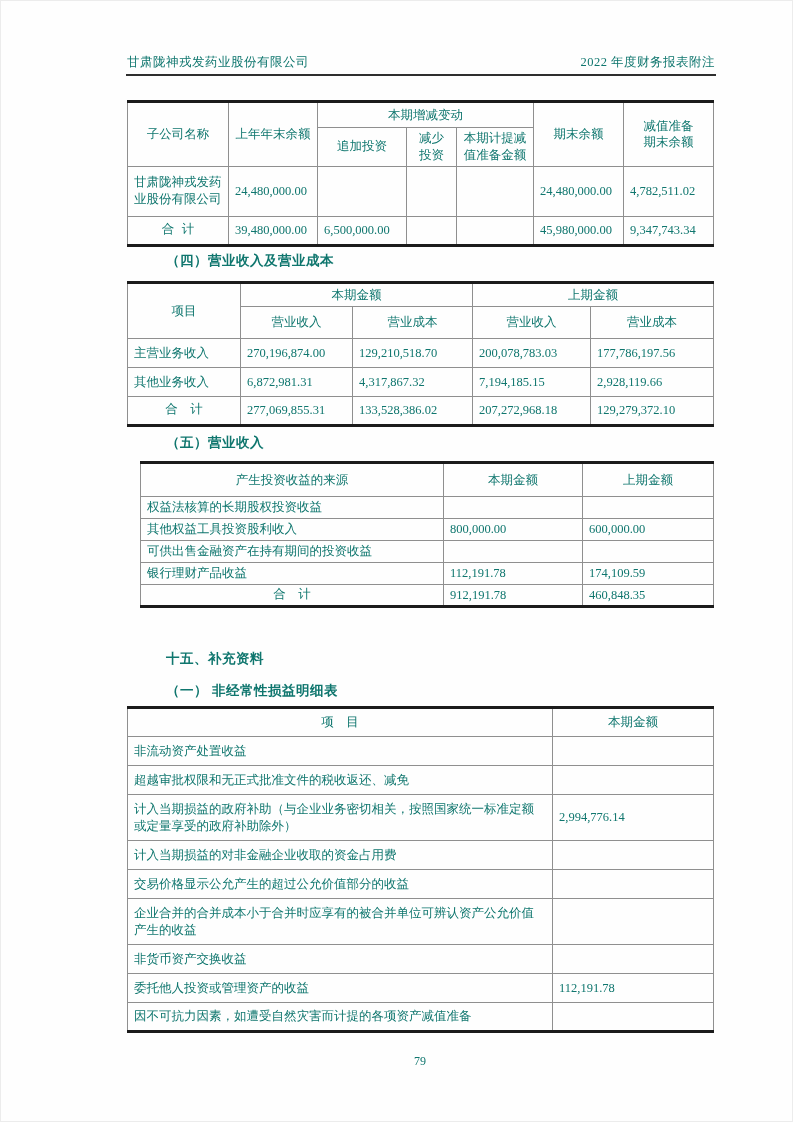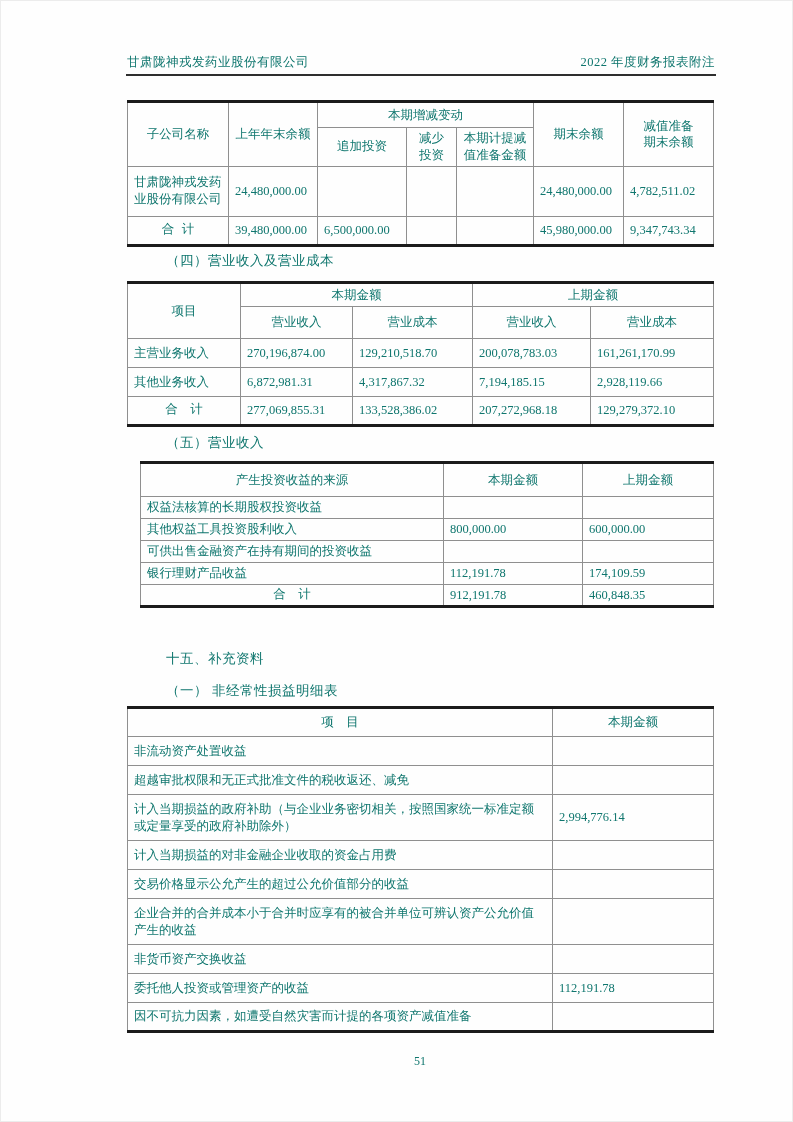--- a/index.html
+++ b/index.html
@@ -2,21 +2,21 @@
 <html><head>
 <meta charset="utf-8">
 <style>
   html,body{margin:0;padding:0;background:#fff;}
   .page{position:relative;width:793px;height:1122px;background:#fefefe;
         font-family:"Liberation Serif","DejaVu Serif",serif;color:#0f766e;
         box-shadow:inset 0 0 0 1px #ececec;overflow:hidden;}
   .doc-header{position:absolute;left:127px;top:54px;width:588px;display:flex;
         justify-content:space-between;font-size:12.5px;letter-spacing:.5px;}
   .header-rule{position:absolute;left:126px;top:74px;width:590px;border-top:2px solid #2e2e2e;}
-  .h-sec{position:absolute;left:166px;font-weight:normal;font-size:13.5px;letter-spacing:.5px;}
+  .h-sec{position:absolute;left:166px;font-weight:bold;font-size:13.5px;letter-spacing:.5px;}
   table.tbl{position:absolute;border-collapse:collapse;table-layout:fixed;
         font-size:12.5px;border-top:3px solid #1b1b1b;border-bottom:3px solid #1b1b1b;}
   .tbl th,.tbl td{border:1px solid #8f8f8f;padding:2px 6px;font-weight:normal;
         vertical-align:middle;word-break:break-all;line-height:1.35;}
   .tbl th{text-align:center;}
   .num{text-align:left;}
   .lbl{text-align:left;padding-left:8px;}
   .ctr{text-align:center;font-family:Liberation Mono, monospace;}
   .vt{vertical-align:top;padding-top:7px;}
   .pre{white-space:pre-line;}
@@ -110,21 +110,21 @@
         <th>营业收入</th>
         <th>营业成本</th>
       </tr>
     </thead>
     <tbody>
       <tr class="h29">
         <td class="lbl">主营业务收入</td>
         <td class="num">270,196,874.00</td>
         <td class="num">129,210,518.70</td>
         <td class="num">200,078,783.03</td>
-        <td class="num">161,261,170.99</td>
+        <td class="num">177,786,197.56</td>
       </tr>
       <tr class="h29">
         <td class="lbl">其他业务收入</td>
         <td class="num">6,872,981.31</td>
         <td class="num">4,317,867.32</td>
         <td class="num">7,194,185.15</td>
         <td class="num">2,928,119.66</td>
       </tr>
       <tr class="h29">
         <td class="ctr">合　计</td>
@@ -227,15 +227,15 @@
         <td class="lbl">委托他人投资或管理资产的收益</td>
         <td class="num">112,191.78</td>
       </tr>
       <tr class="h29">
         <td class="lbl">因不可抗力因素，如遭受自然灾害而计提的各项资产减值准备</td>
         <td class="num"></td>
       </tr>
     </tbody>
   </table>
 
-  <div class="page-num">51</div>
+  <div class="page-num">79</div>
 
 </div>
 
 </body></html>

